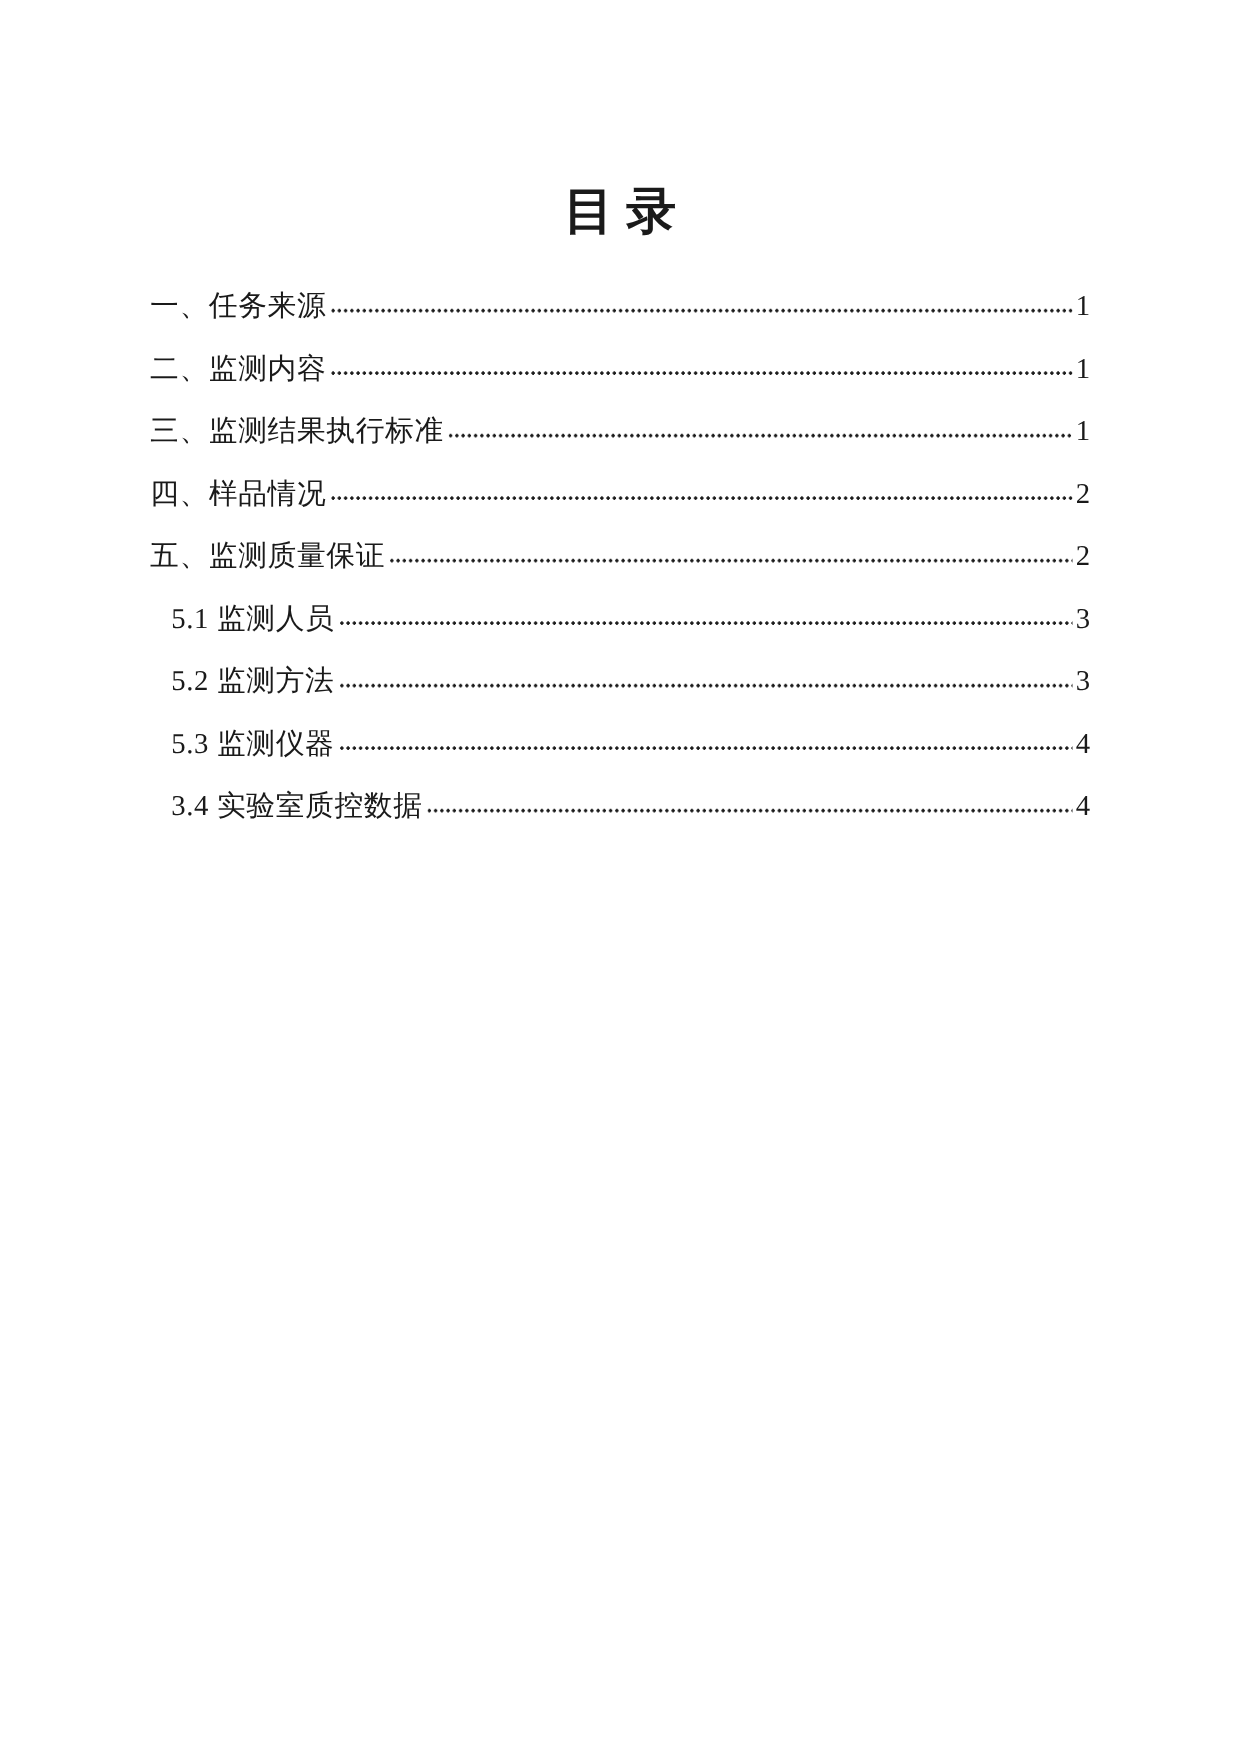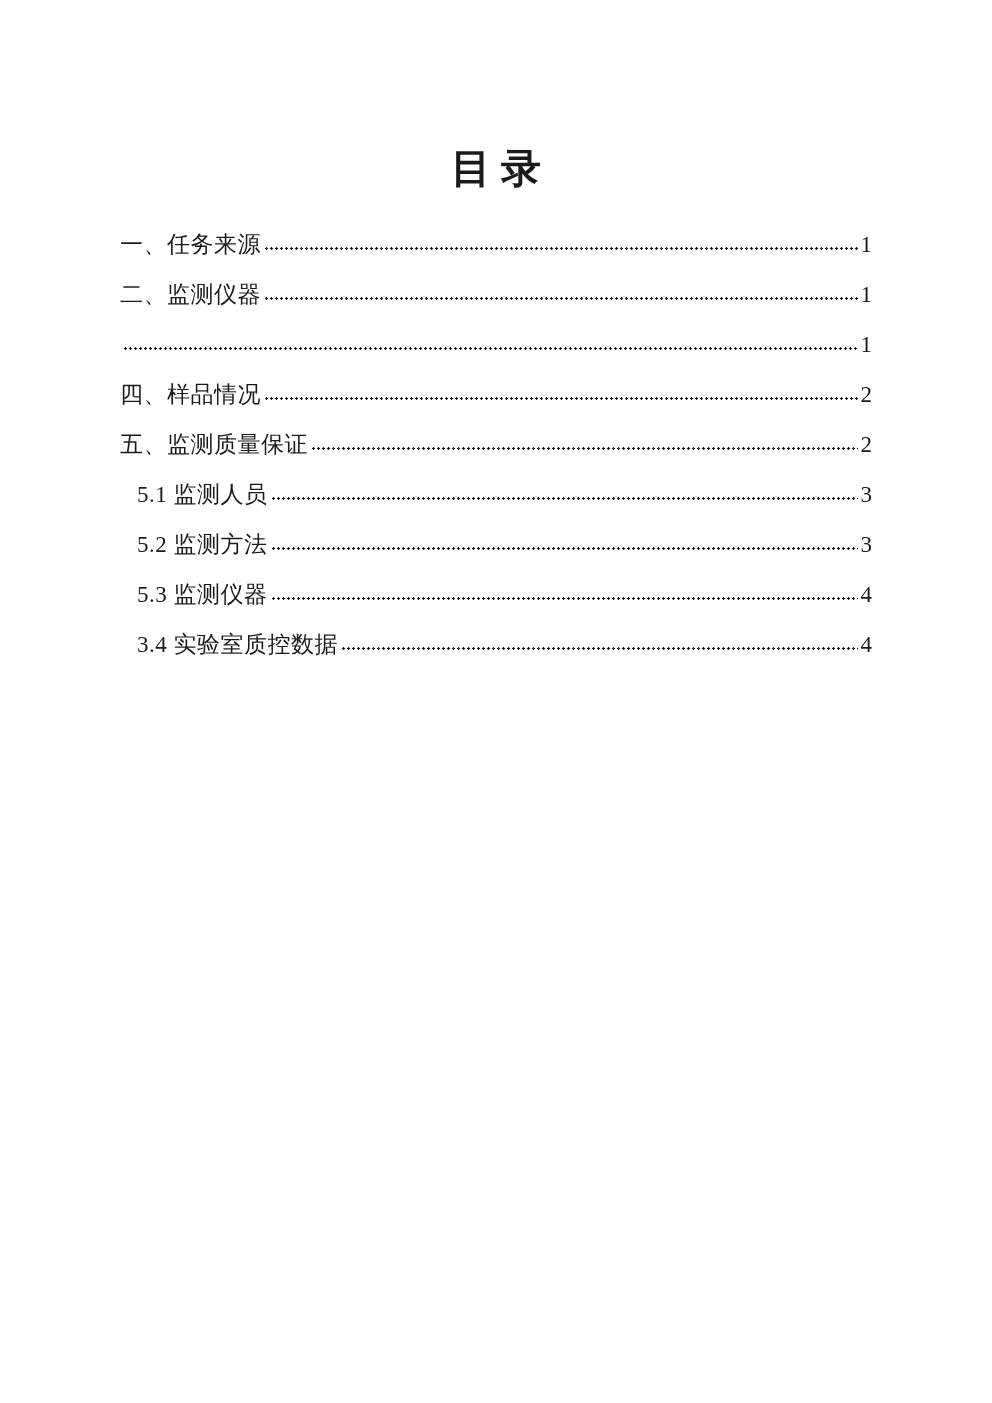--- a/index.html
+++ b/index.html
@@ -62,26 +62,27 @@
   <h1 class="doc-title">目 录</h1>
 
   <div class="toc-list">
   <div class="toc-row">
     <span class="toc-label">一、任务来源</span>
     <span class="toc-leader"></span>
     <span class="toc-page">1</span>
   </div>
 
   <div class="toc-row">
-    <span class="toc-label">二、监测仪器</span>
+    <span class="toc-label">二、监测内容</span>
     <span class="toc-leader"></span>
     <span class="toc-page">1</span>
   </div>
 
   <div class="toc-row">
+    <span class="toc-label">三、监测结果执行标准</span>
     <span class="toc-leader"></span>
     <span class="toc-page">1</span>
   </div>
 
   <div class="toc-row">
     <span class="toc-label">四、样品情况</span>
     <span class="toc-leader"></span>
     <span class="toc-page">2</span>
   </div>
 

